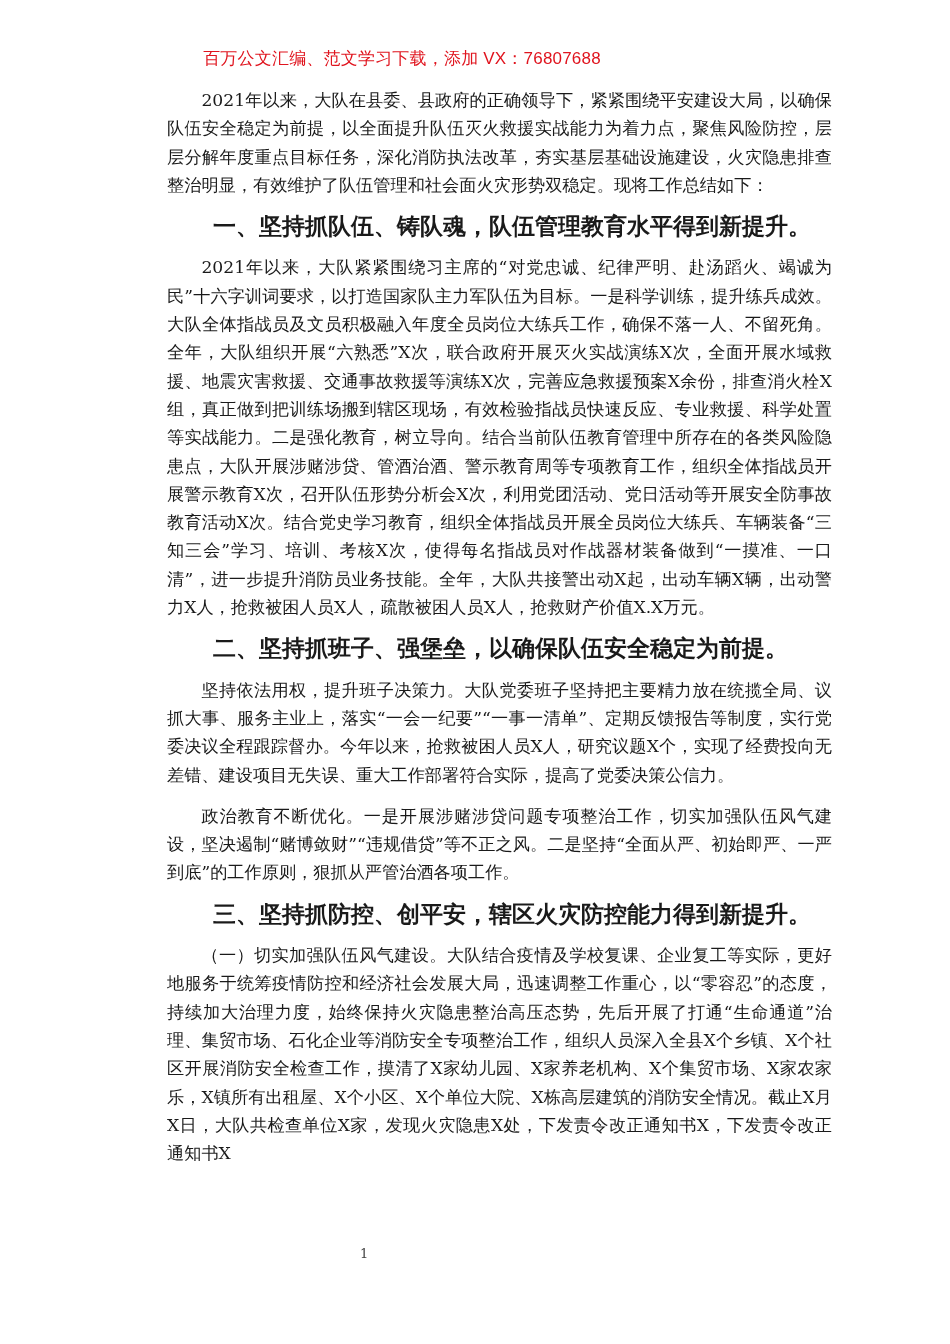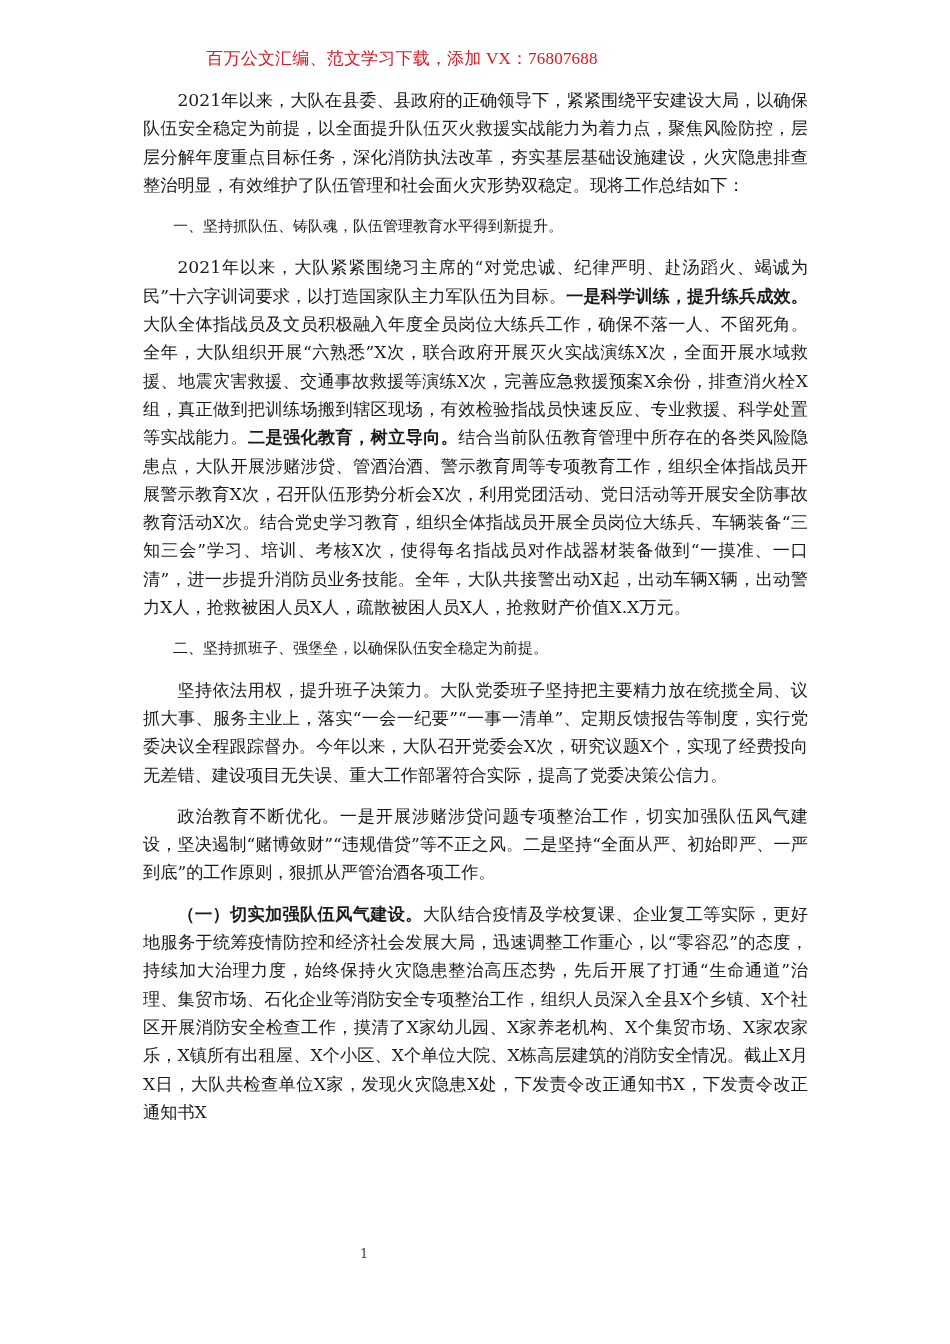--- a/index.html
+++ b/index.html
@@ -1,50 +1,51 @@
 <!DOCTYPE html>
 <html><head>
   <meta charset="utf-8">
   <style>
     html, body { margin: 0; padding: 0; background: #ffffff; }
     body { width: 950px; height: 1344px; position: relative; overflow: hidden; }
     .page { position: absolute; left: 0; top: 0; width: 950px; height: 1344px; background: #fff; }
     .header {
       position: absolute; left: 0; top: 47px; width: 804px; text-align: center;
-      font-family: Liberation Serif, serif; font-size: 17px; color: #e0141e; letter-spacing: 0.2px;
+      font-family: Liberation Sans, sans-serif; font-size: 17px; color: #e0141e; letter-spacing: 0.2px;
     }
     .body-text {
       position: absolute; left: 143px; width: 665px;
       font-family: "DejaVu Serif", serif; font-size: 17.2px; color: #1a1a1a;
       line-height: 28.3px; text-align: justify;
     }
     .para { margin: 0; text-indent: 2em; }
-    .heading { margin: 0; text-indent: 2em; font-family: "DejaVu Sans", sans-serif; font-weight: normal; font-size: 15px; }
-    b { font-family: "DejaVu Sans", sans-serif; font-weight: bold; }
+    .heading { margin: 0; text-indent: 2em; font-family: "DejaVu Sans", sans-serif; font-weight: bold; font-size: 23px; }
+    b { font-family: "DejaVu Sans", sans-serif; font-weight: normal; }
     .page-num {
       position: absolute; left: 360px; top: 1246px; font-family: "DejaVu Serif", serif; font-size: 13px; color: #444;
     }
   </style>
 </head>
 <body>
 
 <div class="page">
   <div class="header">百万公文汇编、范文学习下载，添加 VX：76807688</div>
 
-  <div class="body-text" style="top:86px;">
+  <div class="body-text" style="top:86px;margin-left:24px;">
     <p class="para">2021年以来，大队在县委、县政府的正确领导下，紧紧围绕平安建设大局，以确保队伍安全稳定为前提，以全面提升队伍灭火救援实战能力为着力点，聚焦风险防控，层层分解年度重点目标任务，深化消防执法改革，夯实基层基础设施建设，火灾隐患排查整治明显，有效维护了队伍管理和社会面火灾形势双稳定。现将工作总结如下：</p>
 
     <p class="heading" style="margin-top:13px;">一、坚持抓队伍、铸队魂，队伍管理教育水平得到新提升。</p>
 
     <p class="para" style="margin-top:13px;"><span>2021年以来，大队紧紧围绕习主席的“对党忠诚、纪律严明、赴汤蹈火、竭诚为民”十六字训词要求，以打造国家队主力军队伍为目标。</span><b>一是科学训练，提升练兵成效。</b><span>大队全体指战员及文员积极融入年度全员岗位大练兵工作，确保不落一人、不留死角。全年，大队组织开展“六熟悉”X次，联合政府开展灭火实战演练X次，全面开展水域救援、地震灾害救援、交通事故救援等演练X次，完善应急救援预案X余份，排查消火栓X组，真正做到把训练场搬到辖区现场，有效检验指战员快速反应、专业救援、科学处置等实战能力。</span><b>二是强化教育，树立导向。</b><span>结合当前队伍教育管理中所存在的各类风险隐患点，大队开展涉赌涉贷、管酒治酒、警示教育周等专项教育工作，组织全体指战员开展警示教育X次，召开队伍形势分析会X次，利用党团活动、党日活动等开展安全防事故教育活动X次。结合党史学习教育，组织全体指战员开展全员岗位大练兵、车辆装备“三知三会”学习、培训、考核X次，使得每名指战员对作战器材装备做到“一摸准、一口清”，进一步提升消防员业务技能。全年，大队共接警出动X起，出动车辆X辆，出动警力X人，抢救被困人员X人，疏散被困人员X人，抢救财产价值X.X万元。</span></p>
 
     <p class="heading" style="margin-top:13px;">二、坚持抓班子、强堡垒，以确保队伍安全稳定为前提。</p>
 
-    <p class="para" style="margin-top:13px;">坚持依法用权，提升班子决策力。大队党委班子坚持把主要精力放在统揽全局、议抓大事、服务主业上，落实“一会一纪要”“一事一清单”、定期反馈报告等制度，实行党委决议全程跟踪督办。今年以来，大队召开党委会X次，研究议题X个，实现了经费投向无差错、建设项目无失误、重大工作部署符合实际，提高了党委决策公信力。</p>
+    <p class="para" style="margin-top:13px;">坚持依法用权，提升班子决策力。大队党委班子坚持把主要精力放在统揽全局、议抓大事、服务主业上，落实“一会一纪要”“一事一清单”、定期反馈报告等制度，实行党委决议全程跟踪督办。今年以来，抢救被困人员X人，研究议题X个，实现了经费投向无差错、建设项目无失误、重大工作部署符合实际，提高了党委决策公信力。</p>
 
     <p class="para" style="margin-top:13px;">政治教育不断优化。一是开展涉赌涉贷问题专项整治工作，切实加强队伍风气建设，坚决遏制“赌博敛财”“违规借贷”等不正之风。二是坚持“全面从严、初始即严、一严到底”的工作原则，狠抓从严管治酒各项工作。</p>
 
+    <p class="heading" style="margin-top:13px;">三、坚持抓防控、创平安，辖区火灾防控能力得到新提升。</p>
 
     <p class="para" style="margin-top:13px;"><b>（一）切实加强队伍风气建设。</b><span>大队结合疫情及学校复课、企业复工等实际，更好地服务于统筹疫情防控和经济社会发展大局，迅速调整工作重心，以“零容忍”的态度，持续加大治理力度，始终保持火灾隐患整治高压态势，先后开展了打通“生命通道”治理、集贸市场、石化企业等消防安全专项整治工作，组织人员深入全县X个乡镇、X个社区开展消防安全检查工作，摸清了X家幼儿园、X家养老机构、X个集贸市场、X家农家乐，X镇所有出租屋、X个小区、X个单位大院、X栋高层建筑的消防安全情况。截止X月X日，大队共检查单位X家，发现火灾隐患X处，下发责令改正通知书X，下发责令改正通知书X</span></p>
   </div>
 
   <div class="page-num">1</div>
 </div>
 
 </body></html>

